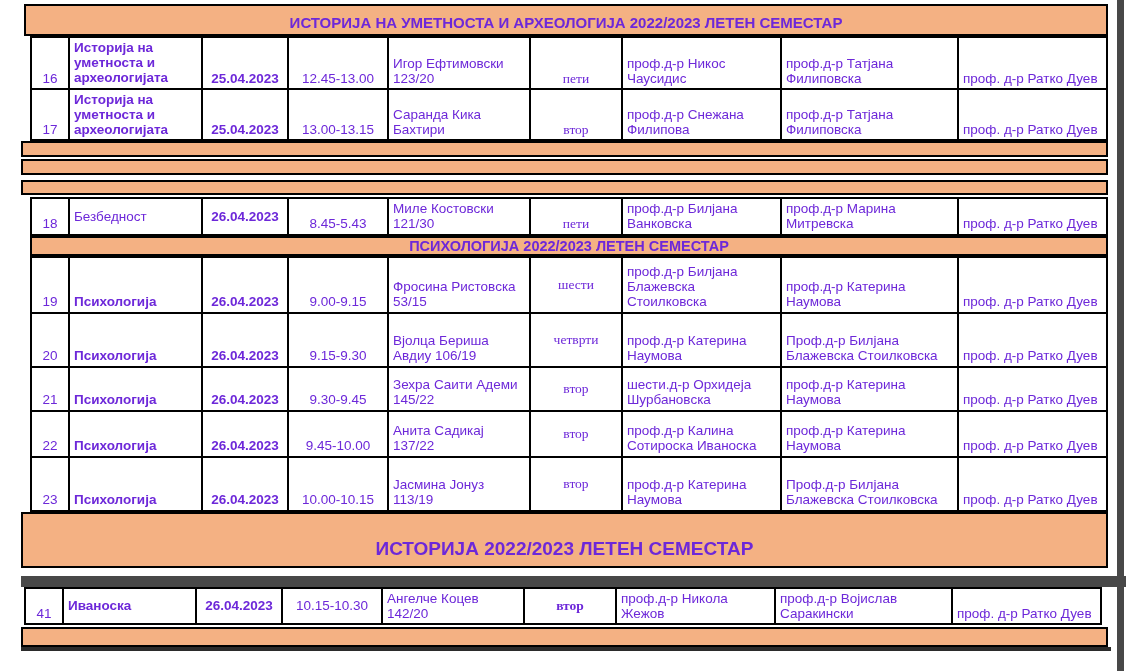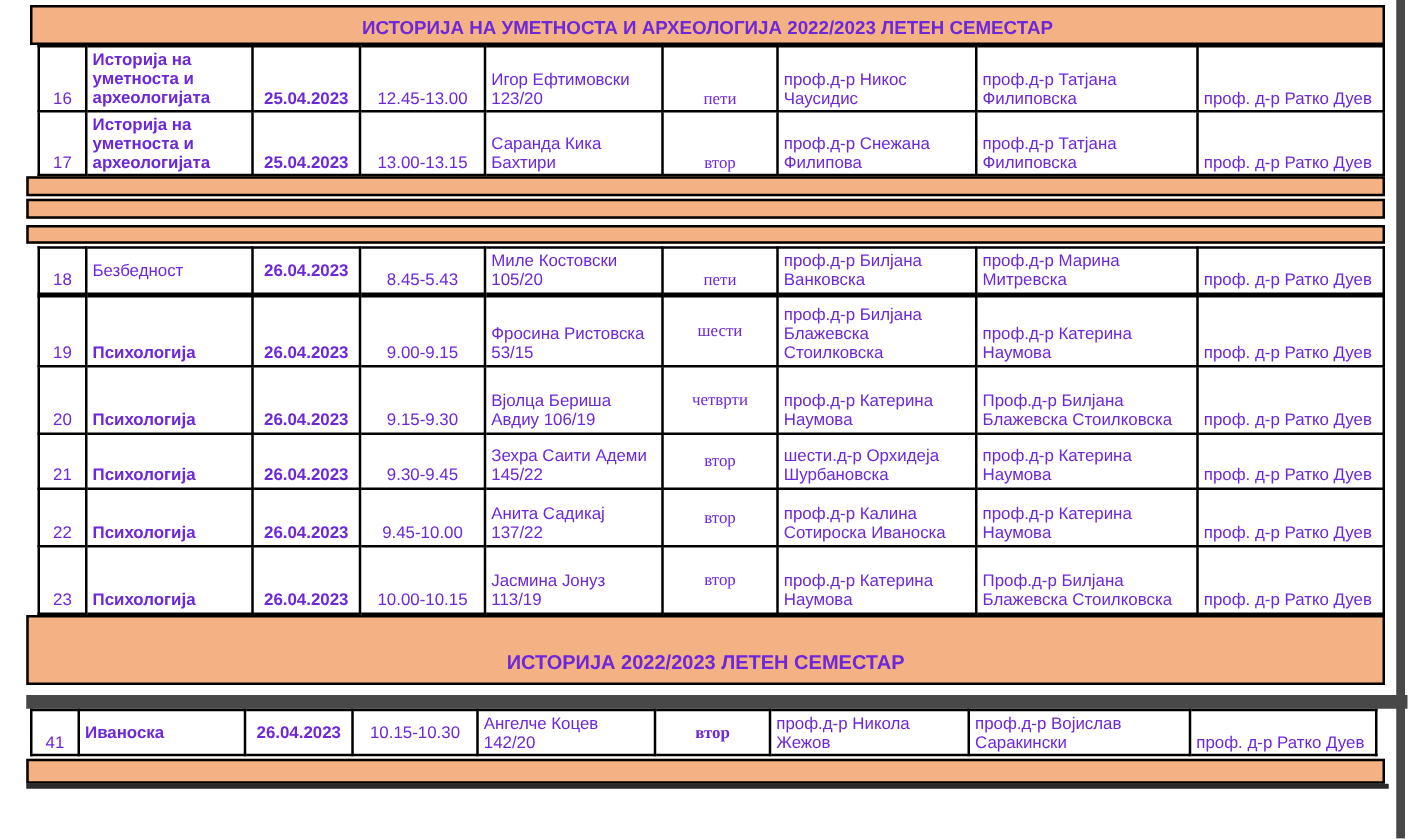--- a/index.html
+++ b/index.html
@@ -13,21 +13,21 @@
   }
   .title-band { margin:4px 0 0 3px; width:1084px; height:32px;
     align-items:flex-end; padding-bottom:3px; font-weight:bold; font-size:15px; }
   .sep-band { margin-left:0; width:1087px; height:16px; }
   .sep-a { margin-top:0; }
   .sep-b { margin-top:2px; }
   .sep-c { margin-top:5px; height:15px; }
   .psy-band { margin-left:9px; width:1078px; height:20px;
     align-items:center; font-weight:bold; font-size:14.5px; }
   .ist-band { margin-left:0; width:1087px; height:56px;
-    align-items:flex-end; padding-bottom:6px; font-weight:bold; font-size:16px; }
+    align-items:flex-end; padding-bottom:6px; font-weight:bold; font-size:19px; }
   .gap8 { height:8px; }
   .dark-band { width:1117px; height:11px; background:#484848; }
   .gap2 { height:2px; }
   .bottom-orange { margin-left:0; width:1087px; height:20px; }
   .bottom-darkline { width:1090px; height:4px; background:#2b2b2b; }
   .right-gutter { position:absolute; left:1117px; top:0; width:7px; height:671px; background:#484848; }
 
   table.sched { border-collapse:collapse; table-layout:fixed; margin-left:9px; width:1078px; }
   table.sched.pg2 { margin-left:3px; }
   table.sched td {
@@ -106,29 +106,30 @@
         <col style="width:177px">
         <col style="width:149px">
     </colgroup>
     <tbody>
         <tr style="height:36px">
       <td class="c-num">18</td>
       <td class="c-subj" style="vertical-align:middle;font-weight:normal;font-size:13.5px">Безбедност</td>
       <td class="c-date" style="vertical-align:middle">26.04.2023</td>
       <td class="c-time">8.45-5.43</td>
       <td class="c-stud">Миле Костовски
-105/20</td>
+121/30</td>
       <td class="c-year">пети</td>
       <td class="c-prof">проф.д-р Билјана Ванковска</td>
       <td class="c-prof">проф.д-р Марина Митревска</td>
       <td class="c-prof">проф. д-р Ратко Дуев</td>
     </tr>
   </tbody>
     </table>
 
+  <div class="band psy-band">ПСИХОЛОГИЈА 2022/2023 ЛЕТЕН СЕМЕСТАР</div>
 
   <table class="sched">
     <colgroup>
       <col style="width:38px">
         <col style="width:133px">
         <col style="width:86px">
       <col style="width:100px">
         <col style="width:142px">
         <col style="width:92px">
       <col style="width:159px">

